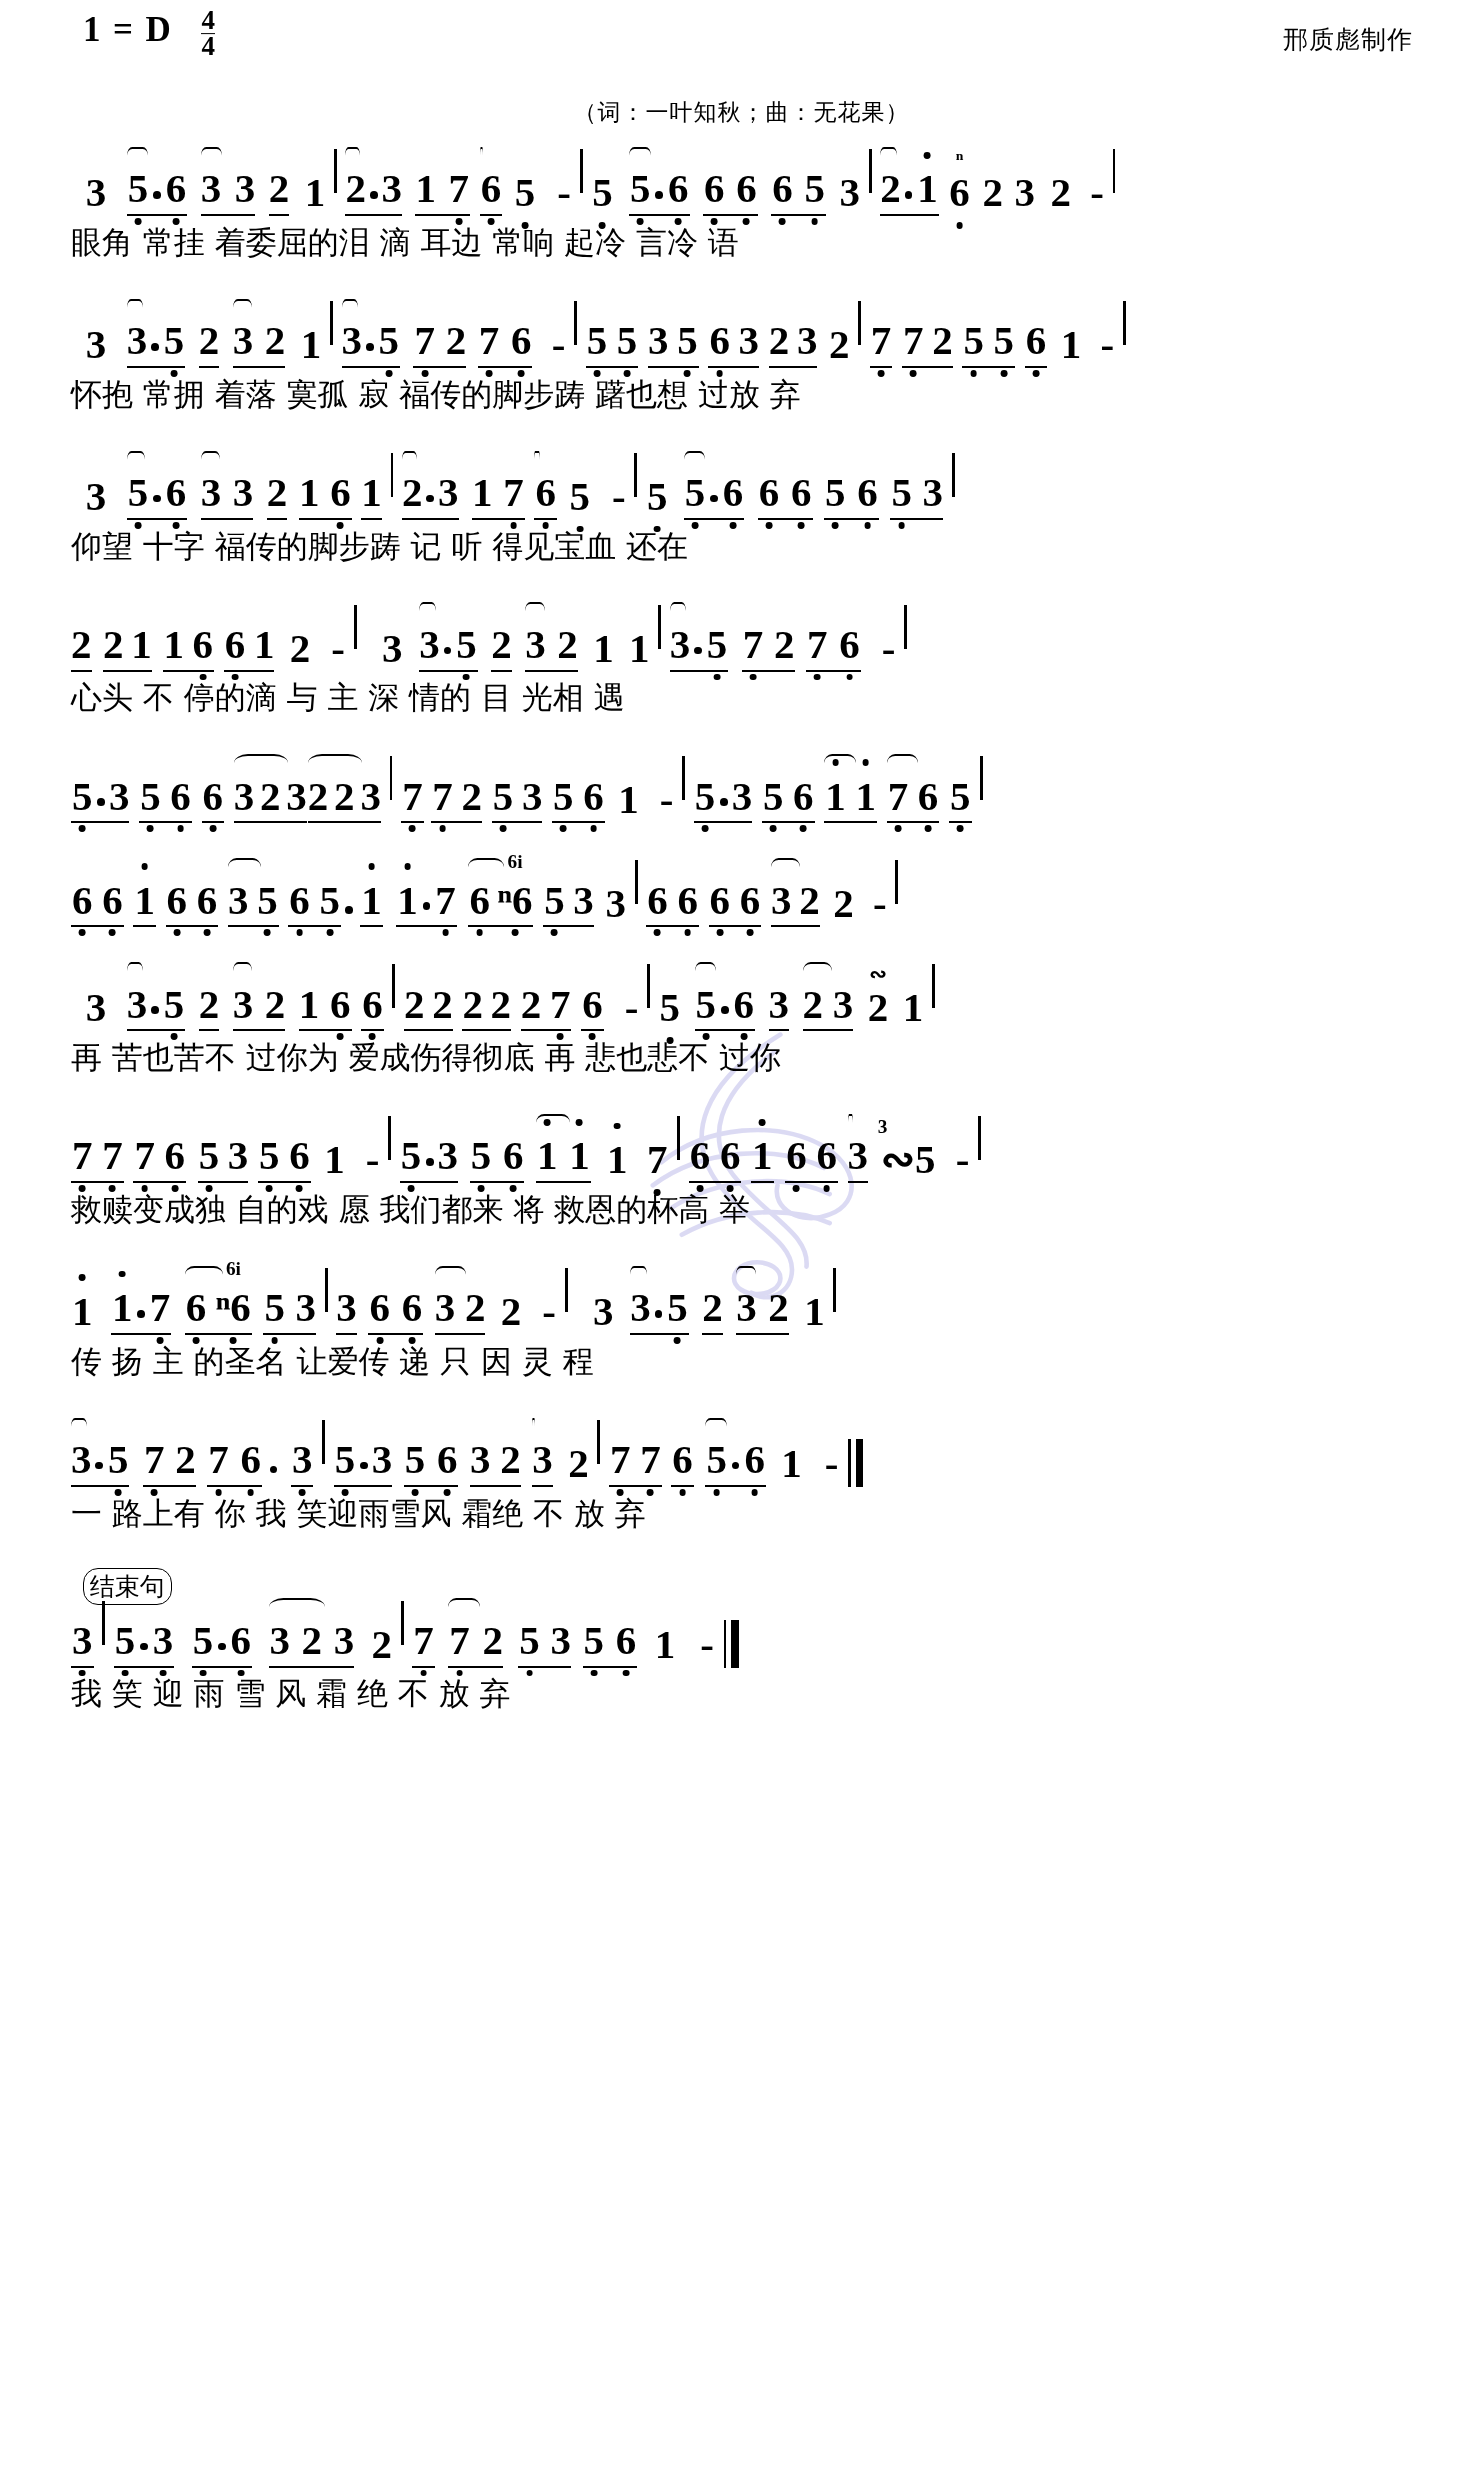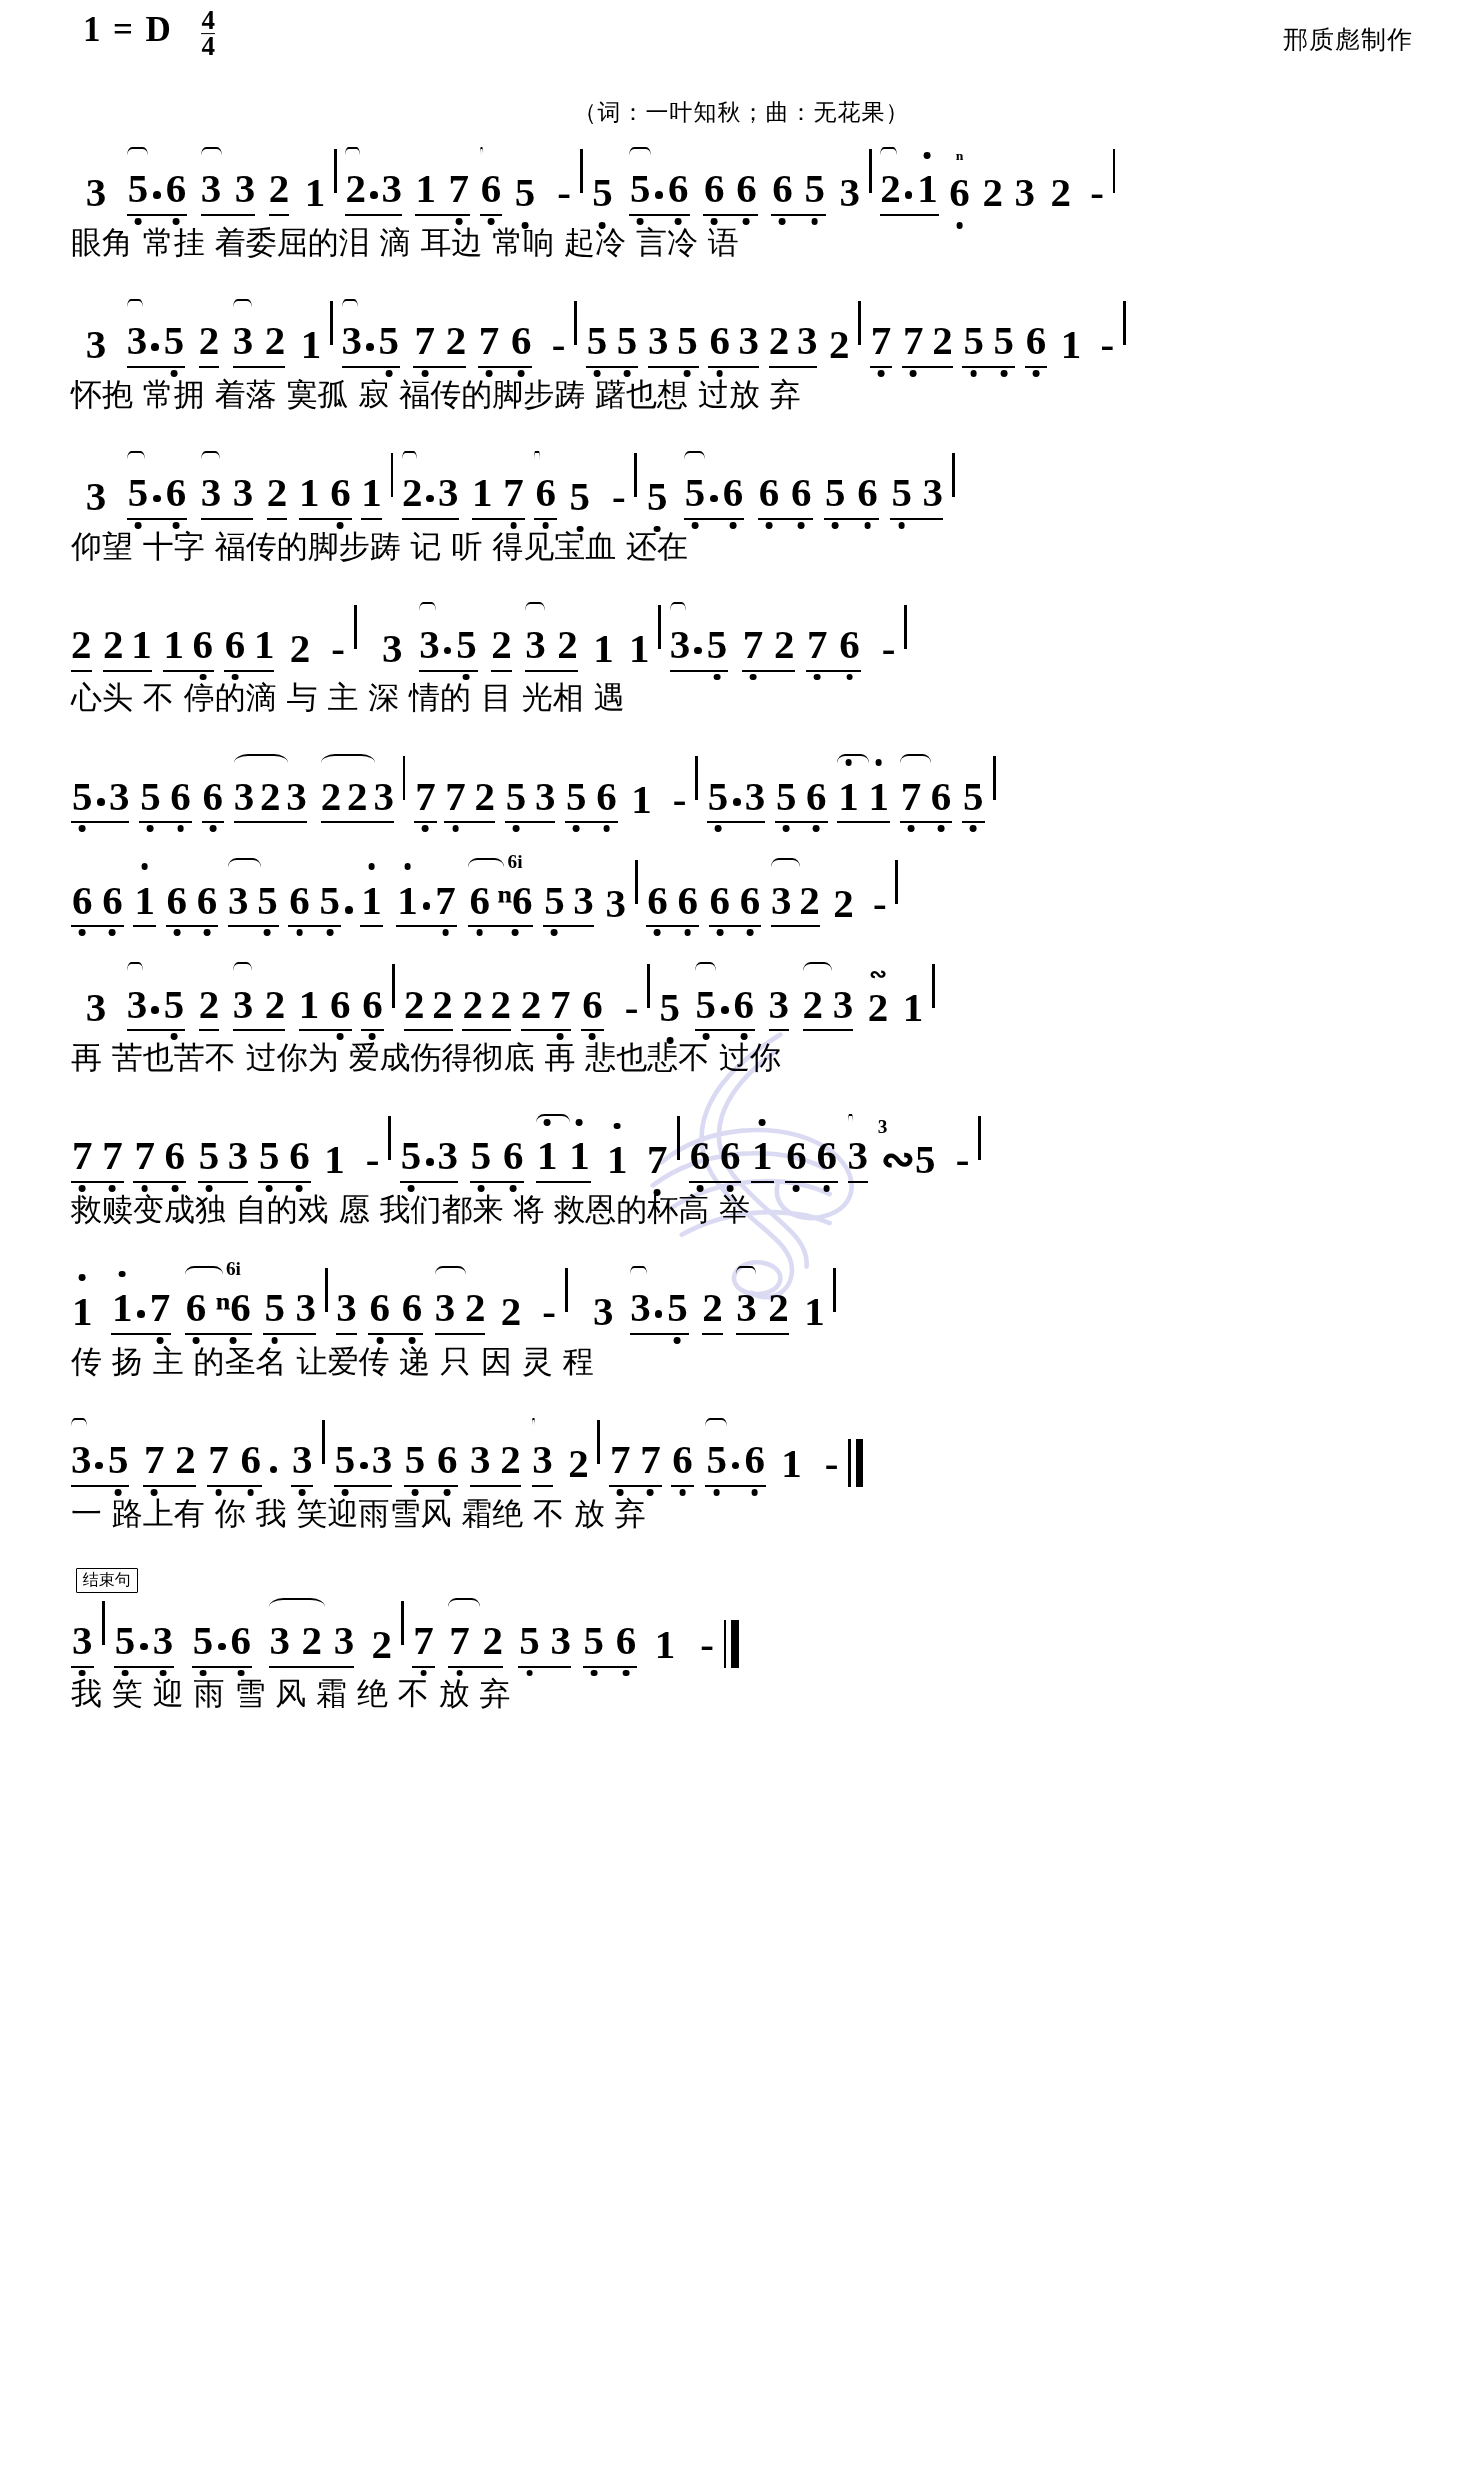--- a/index.html
+++ b/index.html
@@ -204,25 +204,25 @@
   .supnum {
     position: absolute;
     top: -19.3px;
     left: -1.9px;
     font-size: 19.3px;
   }
 
   .tag {
     display: inline-block;
     border: 1.9px solid #000;
-    border-radius: 1px;
+    border-radius: 15px;
     font-family: "DejaVu Sans", sans-serif;
-    font-size: 16px;
+    font-size: 25px;
     padding: 1px 5.8px;
-    margin-left: 5px;
+    margin-left: 12px;
   }
   .tagrow { padding: 0 71px; height: 29px; }
 
   
   .cell { display: inline-block; text-align: center; }
 </style>
 </head>
 <body>
 
 <div class="sheet">
@@ -472,21 +472,21 @@
         <span class="grp u1" style="margin-left:9.7px">
           <span class="n"><span class="g">5</span><span class="dot-dn"></span></span><span style="display:inline-block;width:7.7px"></span><span class="n"><span class="g">6</span><span class="dot-dn"></span></span>
         </span>
         <span class="grp u1" style="margin-left:9.7px">
           <span class="n"><span class="g">6</span><span class="dot-dn"></span></span>
         </span>
         <span class="grp u1" style="margin-left:9.7px">
           <span class="slur" style="left:0;right:19.3px"></span>
           3<span style="display:inline-block;width:5.8px"></span>2<span style="display:inline-block;width:5.8px"></span>3
         </span>
-        <span class="grp u1" style="margin-left:14px">
+        <span class="grp u1" style="margin-left:1px">
           <span class="slur" style="left:0;right:19.3px"></span>
           2<span style="display:inline-block;width:5.8px"></span>2<span style="display:inline-block;width:5.8px"></span>3
         </span>
         <span class="bar"></span>
         <span class="grp u1">
           <span class="n"><span class="g">7</span><span class="dot-dn"></span></span>
         </span>
         <span class="grp u1" style="margin-left:7.7px">
           <span class="n"><span class="g">7</span><span class="dot-dn"></span></span><span style="display:inline-block;width:7.7px"></span>2
         </span>

